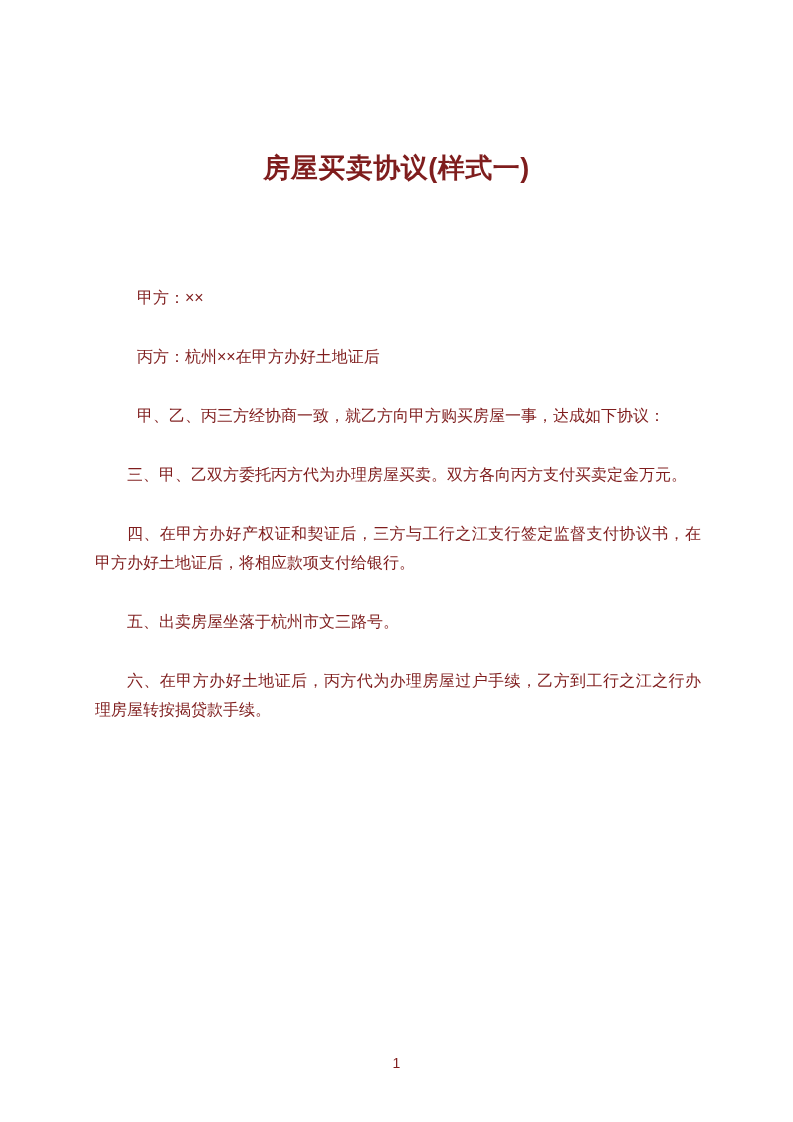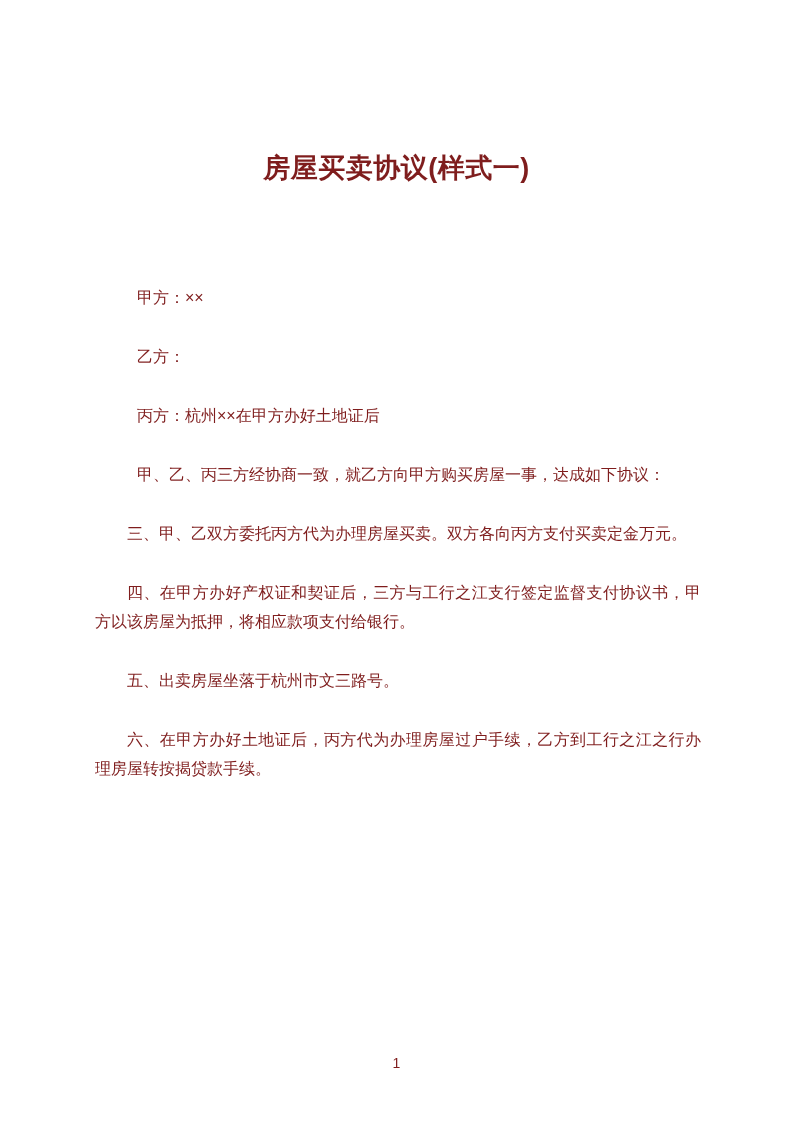--- a/index.html
+++ b/index.html
@@ -82,32 +82,31 @@
 <body>
 
 <div class="page">
 
   <h1 class="doc-title">房屋买卖协议(样式一)</h1>
 
   <div class="body-block">
 
     <p class="party-line">甲方：××</p>
 
-    <p class="party-line">乙方：</p>
 
     <p class="party-line">丙方：杭州××在甲方办好土地证后</p>
 
     <p class="lead-line">甲、乙、丙三方经协商一致，就乙方向甲方购买房屋一事，达成如下协议：</p>
 
 
 
 
     <p class="para">三、甲、乙双方委托丙方代为办理房屋买卖。双方各向丙方支付买卖定金万元。</p>
 
-    <p class="para">四、在甲方办好产权证和契证后，三方与工行之江支行签定监督支付协议书，甲方以该房屋为抵押，将相应款项支付给银行。</p>
+    <p class="para">四、在甲方办好产权证和契证后，三方与工行之江支行签定监督支付协议书，在甲方办好土地证后，将相应款项支付给银行。</p>
 
     <p class="para">五、出卖房屋坐落于杭州市文三路号。</p>
 
     <p class="para">六、在甲方办好土地证后，丙方代为办理房屋过户手续，乙方到工行之江之行办理房屋转按揭贷款手续。</p>
 
   </div>
 
   <div class="page-number">1</div>
 
 </div>

